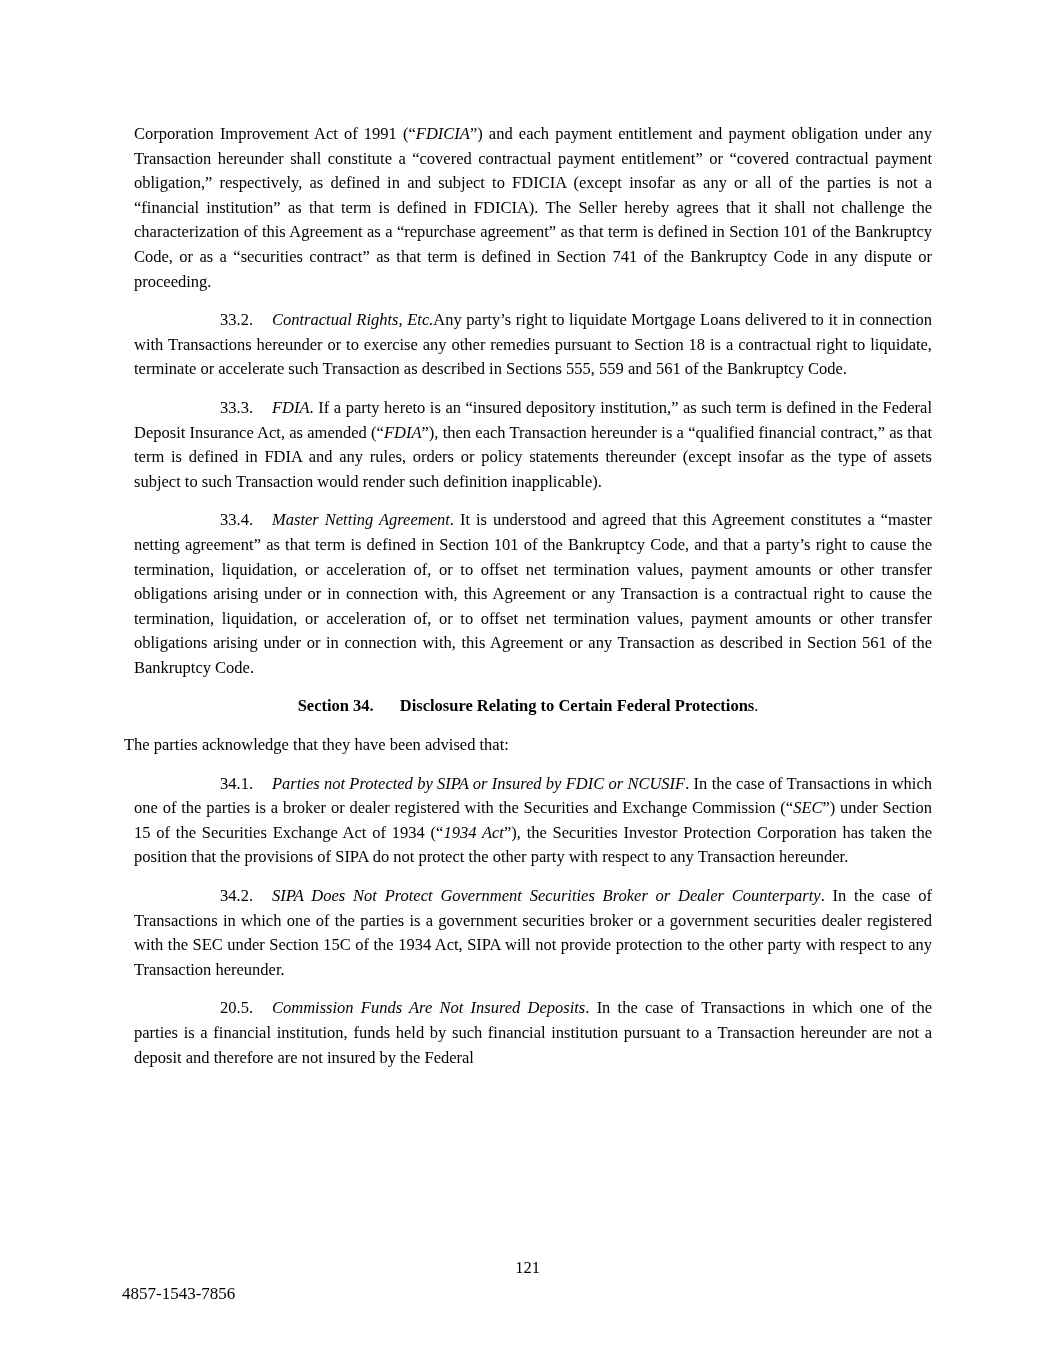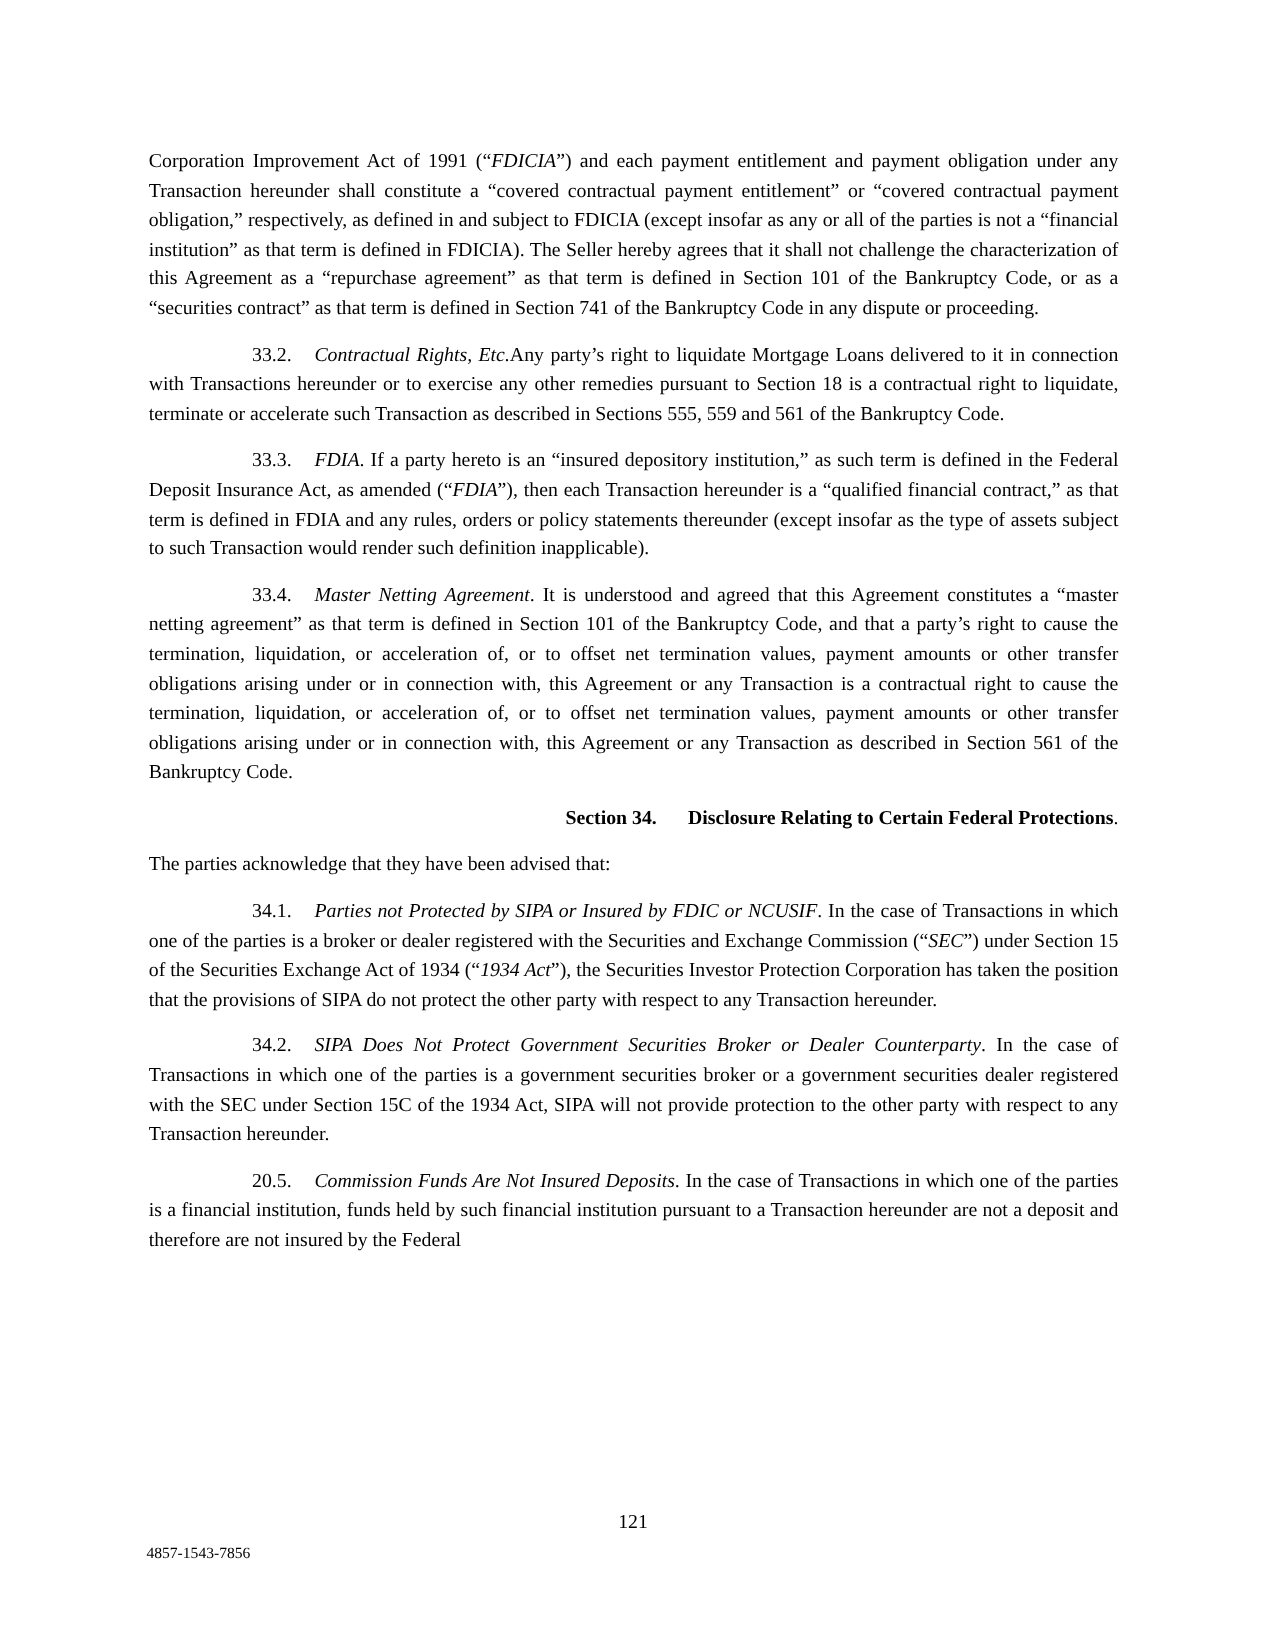--- a/index.html
+++ b/index.html
@@ -18,25 +18,25 @@
     overflow: hidden;
   }
   .content {
     position: absolute;
     top: 122px;
     left: 124px;
     width: 808px;
   }
   p.para {
     text-align: justify;
-    margin: 0 0 14px 0;
+    margin: 0 0 14px 10px;
   }
   p.indent { text-indent: 86px; }
   p.heading {
-    text-align: right;
+    text-align: center;
     margin: 0 0 14px 0;
   }
   p.plain {
     text-align: left;
     margin: 0 0 14px 0;
   }
   .run-italic { font-style: italic; }
   .run-bold { font-weight: bold; }
   .run-underline { }
   .run-tab { display: inline-block; width: 19px; }
@@ -45,21 +45,21 @@
     position: absolute;
     top: 1256px;
     left: 0;
     width: 100%;
     text-align: center;
   }
   .doc-id {
     position: absolute;
     top: 1286px;
     left: 122px;
-    font-size: 13px;
+    font-size: 17px;
     line-height: 16px;
   }
 </style>
 </head>
 <body>
 
 <div class="page">
   <div class="content">
 
     <p class="para"><span>Corporation Improvement Act of 1991 (“</span><span class="run-italic">FDICIA</span><span>”) and each payment entitlement and payment obligation under any Transaction hereunder shall constitute a “covered contractual payment entitlement” or “covered contractual payment obligation,” respectively, as defined in and subject to FDICIA (except insofar as any or all of the parties is not a “financial institution” as that term is defined in FDICIA).  The Seller hereby agrees that it shall not challenge the characterization of this Agreement as a “repurchase agreement” as that term is defined in Section 101 of the Bankruptcy Code, or as a “securities contract” as that term is defined in Section 741 of the Bankruptcy Code in any dispute or proceeding.</span></p>

